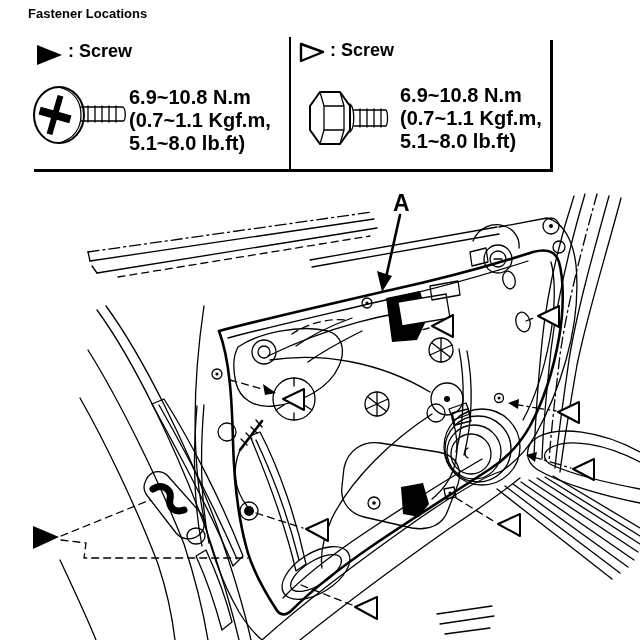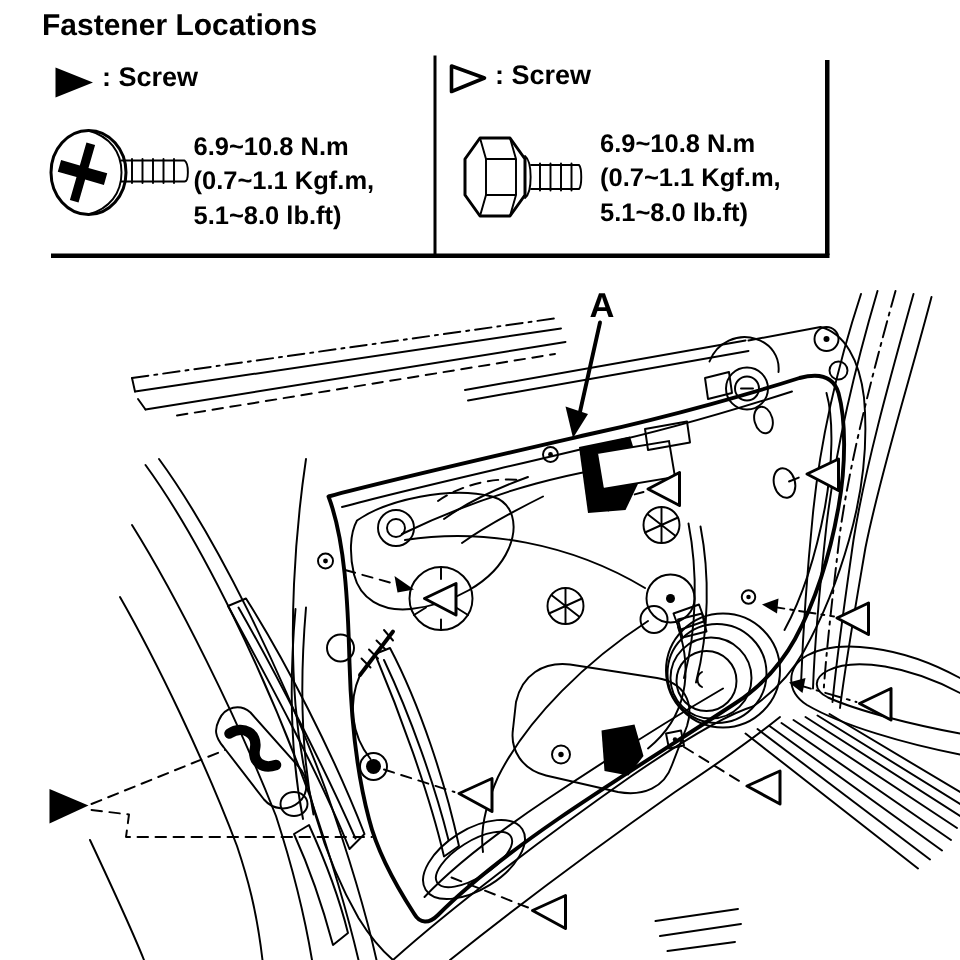--- a/index.html
+++ b/index.html
@@ -1,21 +1,21 @@
 <!DOCTYPE html>
 <html><head>
 <meta charset="utf-8">
 <style>
   html,body{margin:0;padding:0;background:#fff;}
   body{width:640px;height:640px;position:relative;overflow:hidden;
        font-family:"Liberation Sans", sans-serif;color:#000;}
   .abs{position:absolute;}
-  .title{left:28px;top:6px;font-size:20px;font-weight:700;}
+  .title{left:28px;top:6px;font-size:13px;font-weight:700;}
   .leg-label{font-size:18px;font-weight:700;}
-  .torque{font-size:17px;font-weight:700;line-height:23px;white-space:nowrap;}
+  .torque{font-size:20px;font-weight:700;line-height:23px;white-space:nowrap;}
   .vline{background:#000;width:2px;}
   .hline{background:#000;}
   svg{display:block;}
   .ln{fill:none;stroke:#000;stroke-width:1.3;stroke-linecap:round;stroke-linejoin:round;}
   .lw2{stroke-width:2;}
   .thick{stroke-width:2.6;}
   .dash{stroke-dasharray:7 5;}
   .dashdot{stroke-dasharray:11 4 2 4;}
   .fillb{fill:#000;stroke:none;}
   .tri{fill:#fff;stroke:#000;stroke-width:2;stroke-linejoin:round;}

